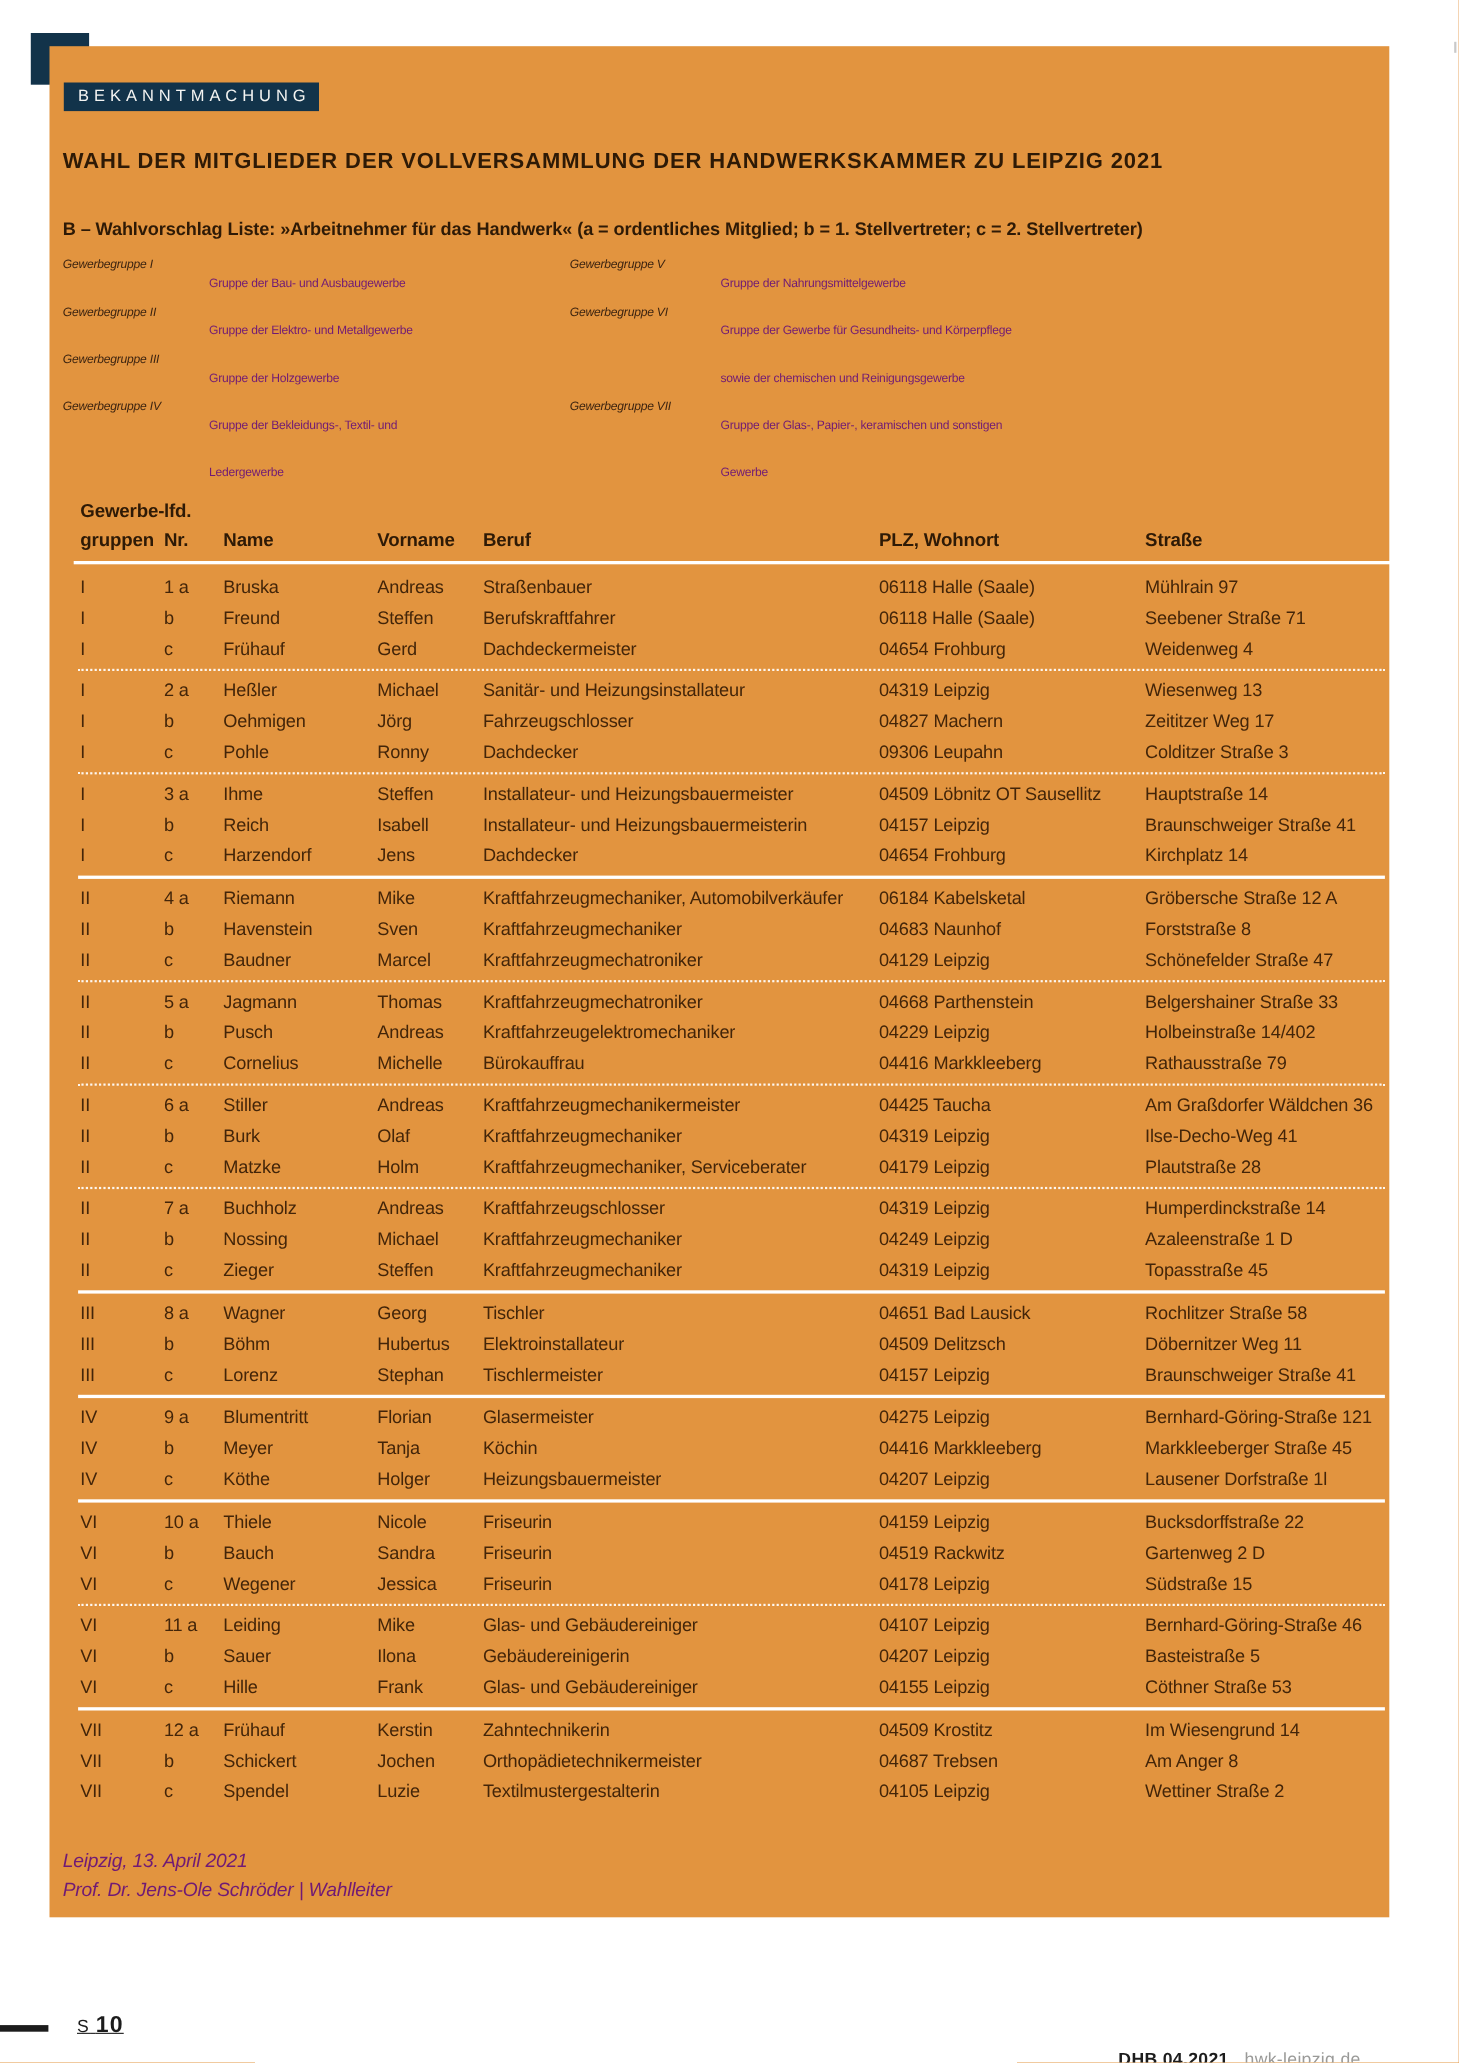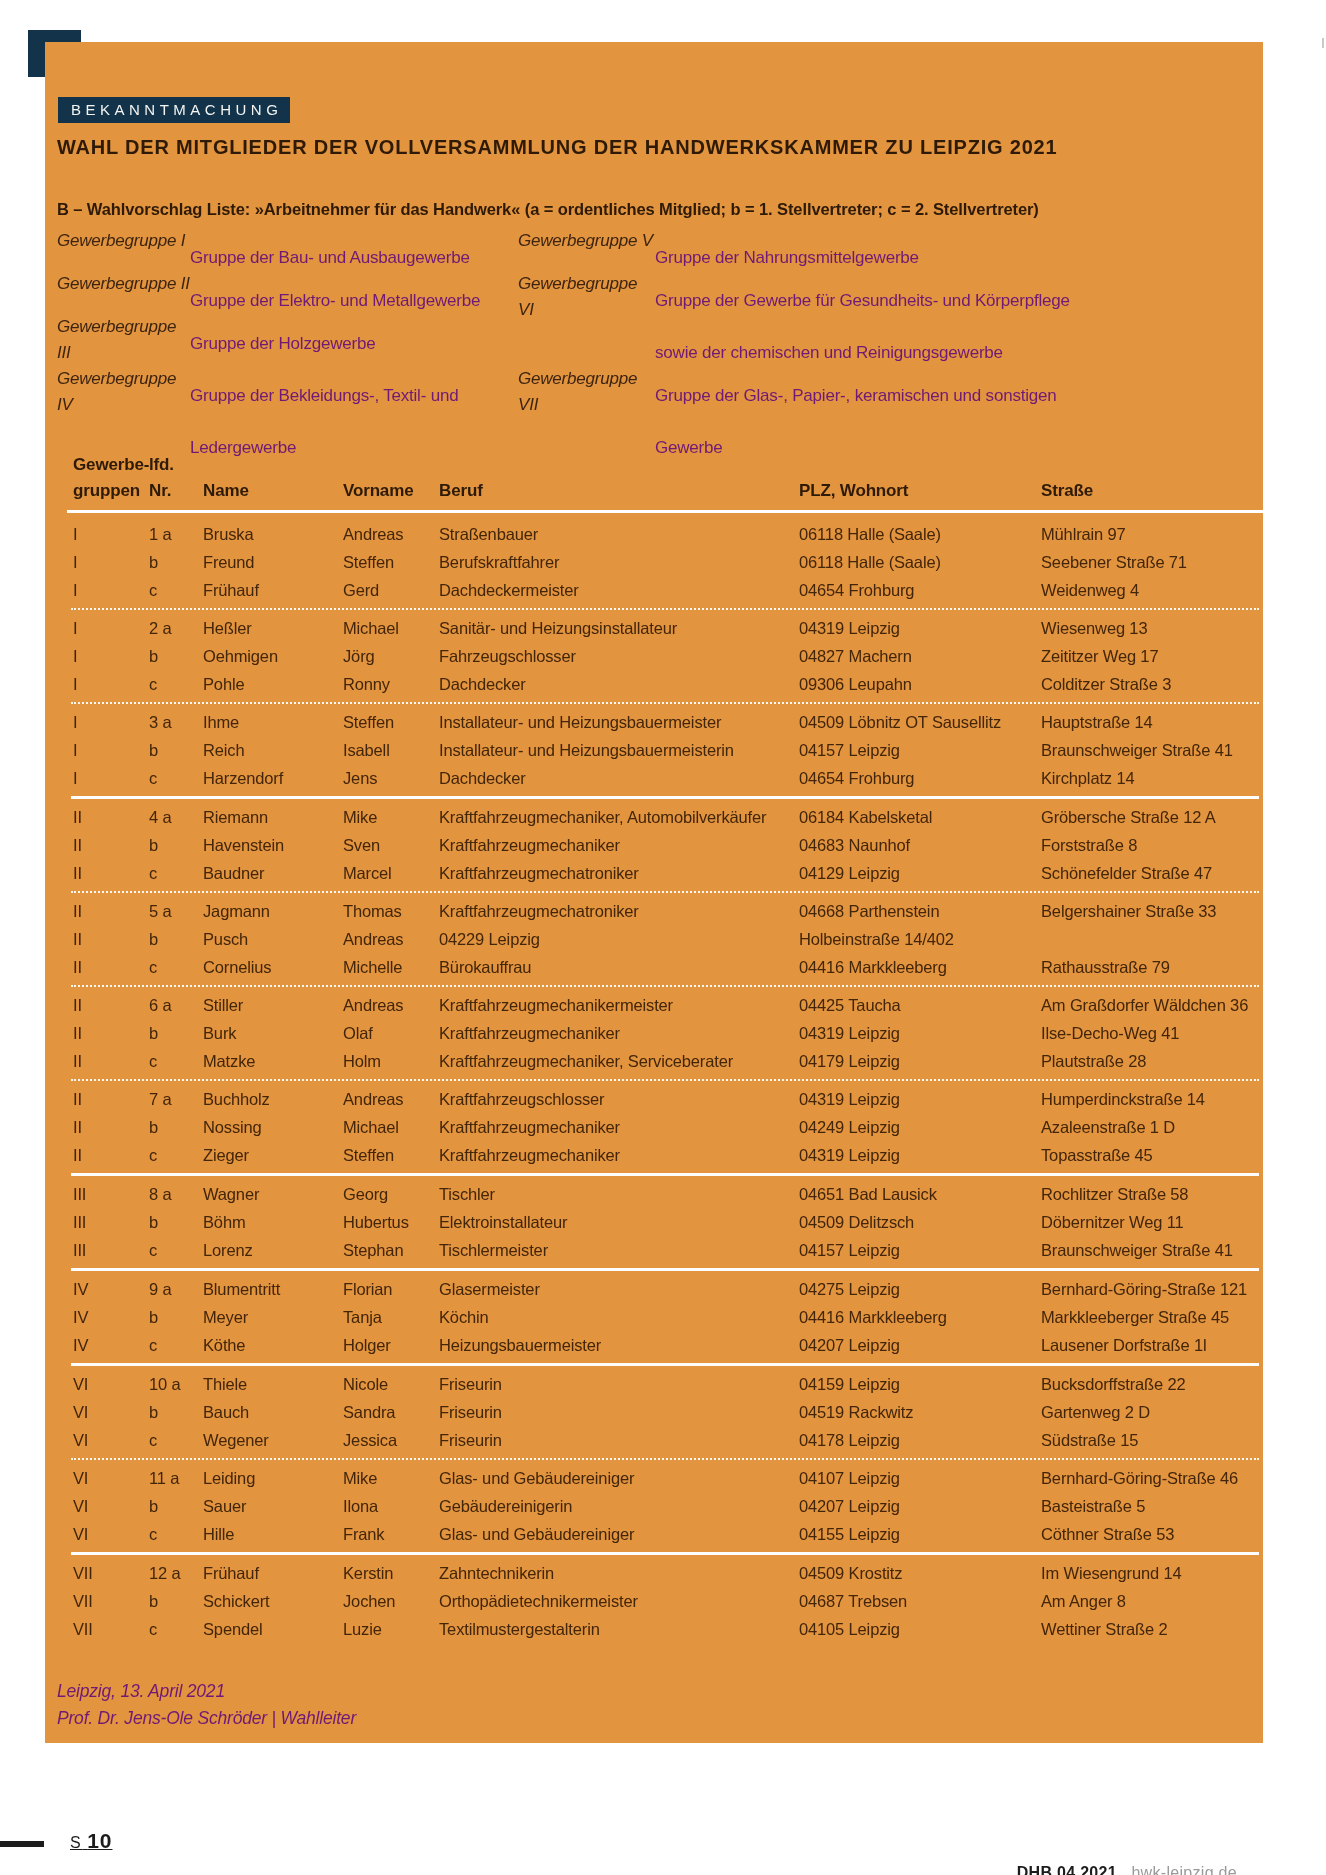--- a/index.html
+++ b/index.html
@@ -10,31 +10,31 @@
   }
   .corner-mark{position:absolute;left:28px;top:30px;width:53px;height:47px;background:#12334A;}
   .crop-mark{position:absolute;left:1322px;top:38px;width:2px;height:10px;background:#c9c9c9;}
   .panel{
     position:absolute;left:45px;top:42px;width:1218px;height:1701px;
     background:#E2943F;
   }
   .badge{
     position:absolute;left:13px;top:33px;display:inline-block;
     background:#12334A;color:#F4F4F2;font-size:15px;letter-spacing:4.5px;
-    padding:4px 8px 5px 13px;font-weight:400;margin-top:22px;
+    padding:4px 8px 5px 13px;font-weight:400;
   }
   .title{
     position:absolute;left:12px;top:94px;width:1190px;
     font-size:20px;font-weight:bold;letter-spacing:0.8px;color:#2E1A06;
   }
   .intro{
     position:absolute;left:12px;top:158px;width:1190px;
     font-size:16.5px;font-weight:bold;color:#2E1A06;letter-spacing:-0.1px;
   }
-  .legend-col{position:absolute;top:186px;font-size:17px;letter-spacing:-0.2px;}
+  .legend-col{position:absolute;top:186px;font-size:11px;letter-spacing:-0.2px;}
   .legend-col.left{left:12px;width:455px;}
   .legend-col.right{left:473px;width:730px;}
   .legend-line{display:flex;line-height:26px;}
   .legend-col.left .legend-label{width:133px;flex:0 0 133px;}
   .legend-col.right .legend-label{width:137px;flex:0 0 137px;}
   .legend-label{font-style:italic;color:#3D2410;}
   .legend-text{color:#701a75;margin-top:17px;}
   .members-table{position:absolute;left:0;top:410px;width:1218px;padding-left:16px;}
   .t-grid{
     display:grid;grid-template-columns:76px 54px 140px 96px 360px 242px 1fr;
@@ -267,20 +267,21 @@
           <div class="t-cell">Thomas</div>
           <div class="t-cell">Kraftfahrzeugmechatroniker</div>
           <div class="t-cell">04668 Parthenstein</div>
           <div class="t-cell">Belgershainer Straße 33</div>
         </div>
         <div class="t-grid t-row">
           <div class="t-cell">II</div>
           <div class="t-cell">b</div>
           <div class="t-cell">Pusch</div>
           <div class="t-cell">Andreas</div>
+          <div class="t-cell">Kraftfahrzeugelektromechaniker</div>
           <div class="t-cell">04229 Leipzig</div>
           <div class="t-cell">Holbeinstraße 14/402</div>
         </div>
         <div class="t-grid t-row">
           <div class="t-cell">II</div>
           <div class="t-cell">c</div>
           <div class="t-cell">Cornelius</div>
           <div class="t-cell">Michelle</div>
           <div class="t-cell">Bürokauffrau</div>
           <div class="t-cell">04416 Markkleeberg</div>

